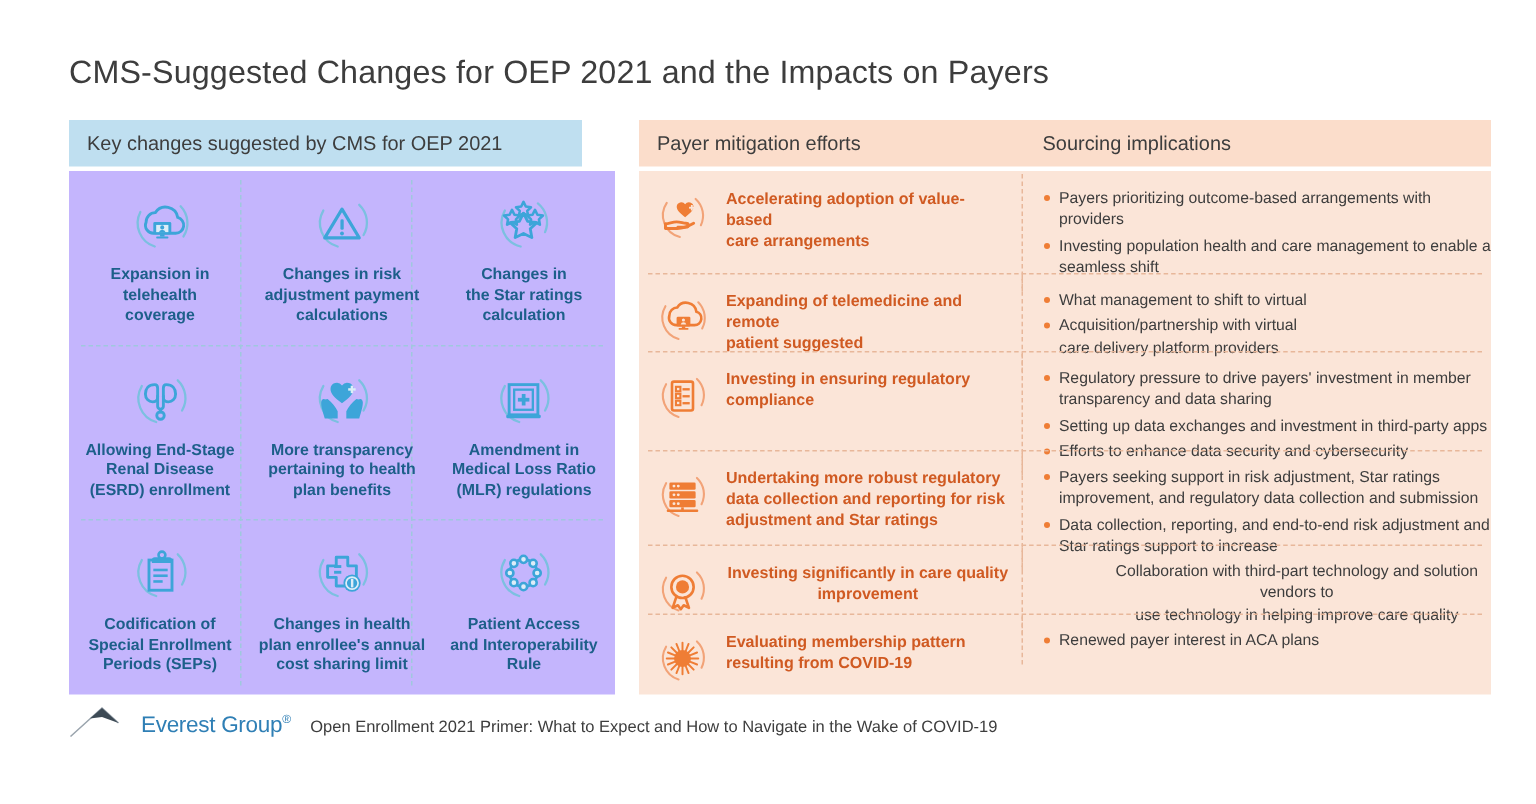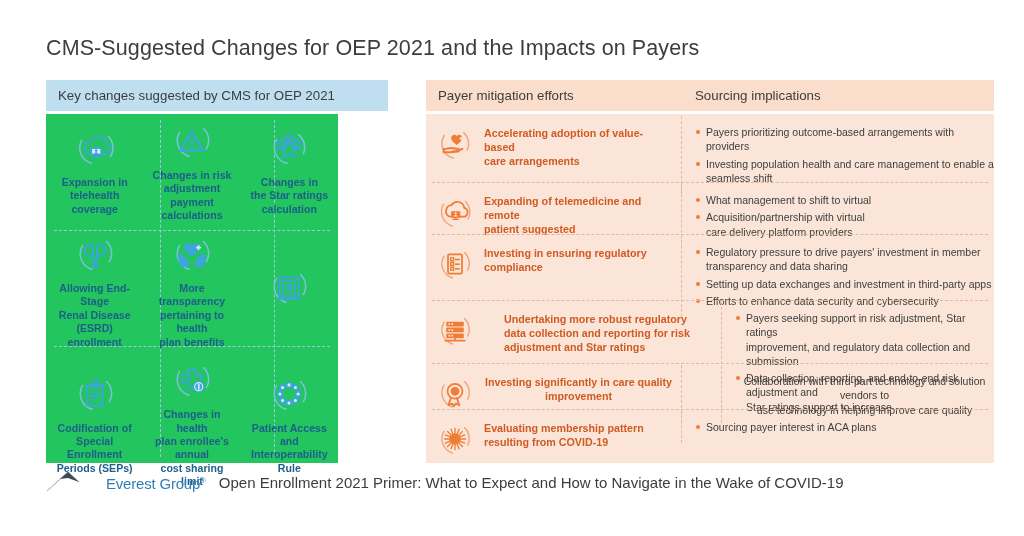--- a/index.html
+++ b/index.html
@@ -37,22 +37,22 @@
     background: #bfdff0;
     display: flex;
     align-items: center;
     padding-left: 12px;
     font-size: 13.3px;
     color: #3d3d3d;
   }
   .left-body {
     position: absolute;
     left: 0; top: 34px;
-    width: 292px; height: 349px;
-    background: #22c55e;
+    width: 364px; height: 349px;
+    background: #c4b5fd;
   }
   .cell-grid {
     position: absolute;
     inset: 0;
     display: grid;
     grid-template-columns: 1fr 1fr 1fr;
     grid-template-rows: 1fr 1fr 1fr;
   }
   .cell {
     position: relative;
@@ -175,36 +175,35 @@
     background: #ef7d35;
   }
   .plain-text { white-space: pre-line; margin-left: 40px; }
 
   
   .footer {
     position: absolute;
     left: 46px; top: 470px;
     display: flex;
     align-items: flex-end;
-    gap: 12px;
   }
   .logo-mark { width: 46px; height: 22px; display: block; margin-right: 2px; }
   .logo-text {
     font-size: 15px;
     color: #2f7fb5;
     letter-spacing: -0.2px;
     line-height: 1;
     position: relative;
     top: -1px;
   }
   .logo-reg { font-size: 8px; vertical-align: super; }
   .footer-caption {
-    font-size: 15px;
+    font-size: 11px;
     color: #3d3d3d;
-    margin-left: 1px;
+    margin-left: 13px;
     position: relative;
     top: -1px;
   }
 </style>
 </head>
 <body>
 
 <div id="page">
 
   <div class="title">CMS-Suggested Changes for OEP 2021 and the Impacts on Payers</div>
@@ -299,20 +298,23 @@
         <div class="cell">
           <svg class="cell-icon" viewBox="0 0 48 48">
             <path d="M36 11 A17 17 0 0 1 39 32" fill="none" stroke="#7cc0e0" stroke-width="1.6" stroke-linecap="round"></path>
             <path d="M11 15 A17 17 0 0 0 21 40" fill="none" stroke="#7cc0e0" stroke-width="1.6" stroke-linecap="round"></path>
             <rect x="14" y="14" width="20" height="21" fill="none" stroke="#3da5d9" stroke-width="2"></rect>
             <rect x="17.5" y="17.5" width="13" height="14" fill="none" stroke="#3da5d9" stroke-width="1.6"></rect>
             <rect x="22.8" y="20.5" width="2.6" height="8" fill="#3da5d9"></rect>
             <rect x="20.1" y="23.2" width="8" height="2.6" fill="#3da5d9"></rect>
             <rect x="12" y="35" width="24" height="2.4" rx="0.8" fill="#3da5d9"></rect>
           </svg>
+          <div class="cell-label">Amendment in
+Medical Loss Ratio
+(MLR) regulations</div>
         </div>
 
         <div class="cell">
           <svg class="cell-icon" viewBox="0 0 48 48">
             <path d="M36 11 A17 17 0 0 1 39 32" fill="none" stroke="#7cc0e0" stroke-width="1.6" stroke-linecap="round"></path>
             <path d="M11 15 A17 17 0 0 0 21 40" fill="none" stroke="#7cc0e0" stroke-width="1.6" stroke-linecap="round"></path>
             <rect x="16" y="15" width="16" height="21" fill="none" stroke="#3da5d9" stroke-width="2"></rect>
             <path d="M20 13 h10 a2 2 0 0 1 2 2 v2 h-14 v-2 a2 2 0 0 1 2 -2Z" fill="#3da5d9"></path>
             <circle cx="25" cy="11.5" r="2.4" fill="none" stroke="#3da5d9" stroke-width="1.8"></circle>
             <rect x="19" y="21" width="10" height="1.8" fill="#3da5d9"></rect>
@@ -438,21 +440,21 @@
           <div class="row-impl">
             <ul class="bullet-list">
               <li>Regulatory pressure to drive payers' investment in member
 transparency and data sharing</li>
               <li>Setting up data exchanges and investment in third-party apps</li>
               <li>Efforts to enhance data security and cybersecurity</li>
             </ul>
           </div>
         </div>
 
-        <div class="row" style="height:63px;gap:20px;">
+        <div class="row" style="height:63px;">
           <div class="row-icon-wrap">
             <svg class="row-icon" viewBox="0 0 48 48">
               <path d="M35 11 A17 17 0 0 1 38.5 31" fill="none" stroke="#f2a378" stroke-width="1.6" stroke-linecap="round"></path>
               <path d="M11.5 15 A17 17 0 0 0 21 40" fill="none" stroke="#f2a378" stroke-width="1.6" stroke-linecap="round"></path>
               <rect x="14" y="14.5" width="20" height="5.5" rx="1" fill="#ef7d35"></rect>
               <rect x="14" y="21.2" width="20" height="5.5" rx="1" fill="#ef7d35"></rect>
               <rect x="14" y="27.9" width="20" height="5.5" rx="1" fill="#ef7d35"></rect>
               <circle cx="17.5" cy="17.2" r="1.1" fill="#fbe5d8"></circle>
               <circle cx="20.8" cy="17.2" r="1.1" fill="#fbe5d8"></circle>
               <circle cx="17.5" cy="23.9" r="1.1" fill="#fbe5d8"></circle>
@@ -518,21 +520,21 @@
                   <path d="M17.9 26.6 L12.9 28.6"></path>
                 <path d="M21.4 17.9 L19.4 12.9"></path>
                   <path d="M26.6 30.1 L28.6 35.1"></path>
               </g>
             </svg>
           </div>
           <div class="row-effort">Evaluating membership pattern
 resulting from COVID-19</div>
           <div class="row-impl">
             <ul class="bullet-list">
-              <li>Sourcing payer interest in ACA plans</li>
+              <li>Renewed payer interest in ACA plans</li>
             </ul>
           </div>
         </div>
 
       </div>
     </div>
   </div>
 
   <div class="footer">
     <svg class="logo-mark" viewBox="0 0 46 22">

